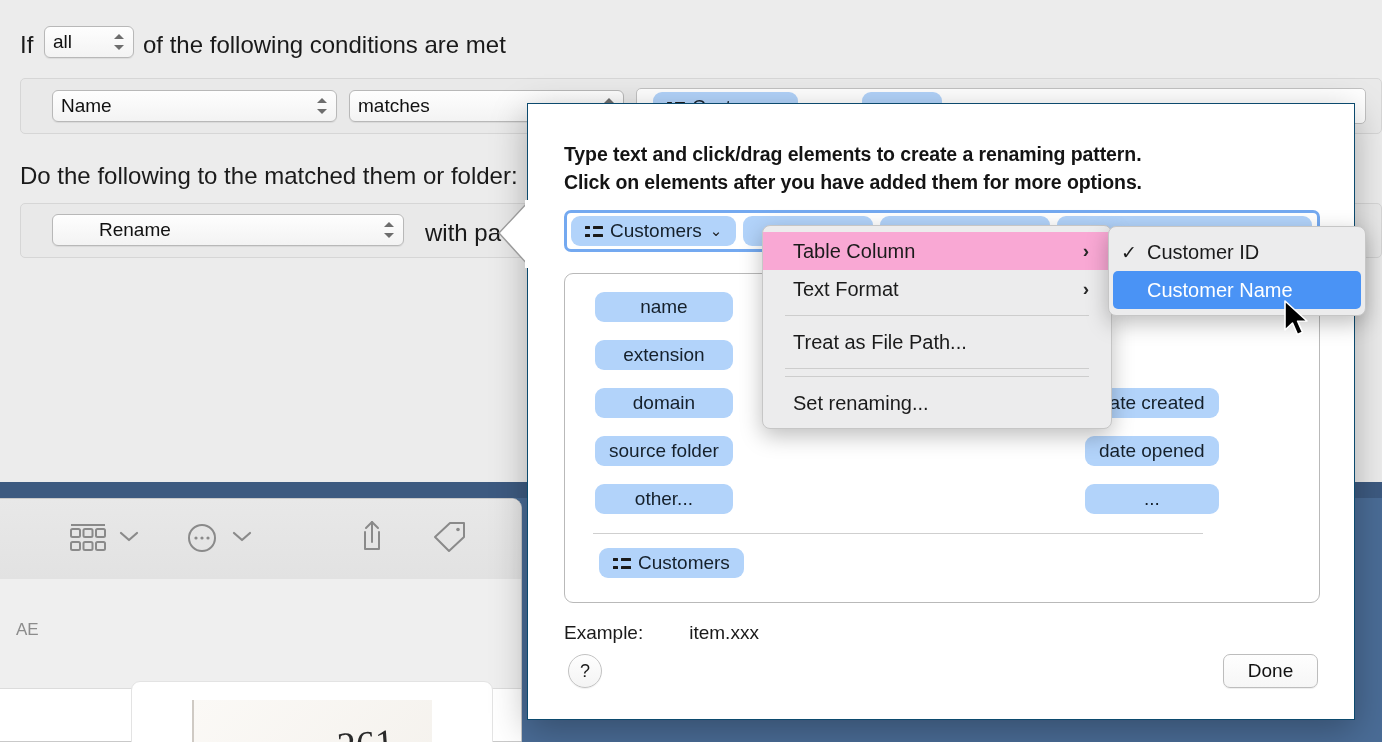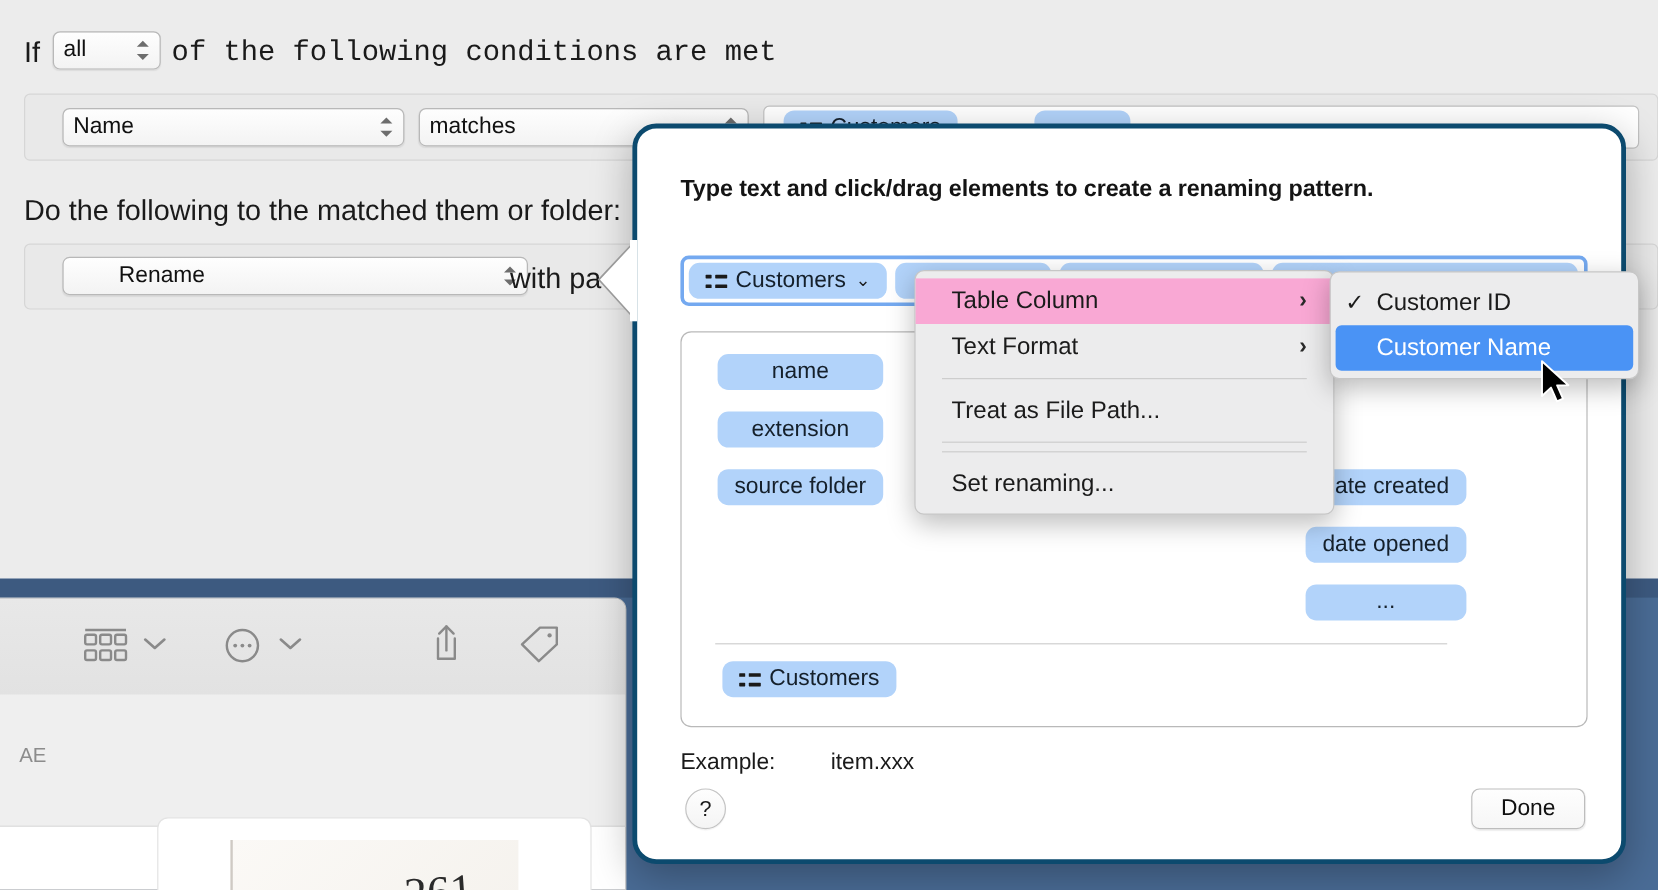--- a/index.html
+++ b/index.html
@@ -176,22 +176,22 @@
     font-family: "Liberation Serif", serif;
     transform: rotate(-4deg);
   }
 
   
   .popover {
     position: absolute;
     left: 527px; top: 103px;
     width: 828px; height: 617px;
     background: #ffffff;
-    border: 4px solid #0c4a6e;
-    border-radius: 20px;
+    border: 1px solid #0c4a6e;
+    border-radius: 0;
     box-shadow: 0 10px 34px rgba(0,0,0,0.28);
   }
   .pop-tail {
     position: absolute;
     left: 497px; top: 200px;
     width: 32px; height: 66px;
     overflow: visible;
     z-index: 5;
   }
 
@@ -383,21 +383,21 @@
 
   <div class="sheet">
 
     <div class="rowline" style="left:20px; top:31px;">If</div>
 
     <div class="popupbtn" style="left:44px; top:26px; width:90px; height:32px;">
       <span class="lbl">all</span>
       <span class="updown"></span>
     </div>
 
-    <div class="rowline" style="left:143px; top:31px;font-family:Liberation Mono, monospace;">of the following conditions are met</div>
+    <div class="rowline" style="left:143px; top:31px;">of the following conditions are met</div>
 
     <div class="groupbox" style="left:20px; top:78px; width:1362px; height:56px;"></div>
 
     <div class="popupbtn" style="left:52px; top:90px; width:285px; height:32px;">
       <span class="lbl">Name</span>
       <span class="updown"></span>
     </div>
 
     <div class="popupbtn" style="left:349px; top:90px; width:275px; height:32px;">
       <span class="lbl">matches</span>
@@ -414,21 +414,21 @@
           </span>
         <span>Customers</span>
       </div>
       <div class="blankpill" style="position:absolute; left:225px; top:3px; width:80px;"></div>
     </div>
 
     <div class="rowline" style="left:20px; top:162px;">Do the following to the matched them or folder:</div>
 
     <div class="groupbox" style="left:20px; top:203px; width:1362px; height:55px;"></div>
 
-    <div class="popupbtn" style="left:52px; top:214px; width:388px; height:32px;padding-left:46px;">
+    <div class="popupbtn" style="left:52px; top:214px; width:352px; height:32px;padding-left:46px;">
       <span class="lbl">Rename</span>
       <span class="updown"></span>
     </div>
 
     <div class="rowline" style="left:425px; top:219px;">with pa</div>
   </div>
 
   <div class="finder-wrap">
     <div class="desk"></div>
     <div class="desk-band"></div>
@@ -497,20 +497,21 @@
     <svg width="34" height="68" viewBox="0 0 34 68">
       <path d="M32 1 L2 33 L32 66 Z" fill="#ffffff" stroke="#9a9a9a" stroke-width="1.4"></path>
       <rect x="28" y="0" width="8" height="68" fill="#ffffff"></rect>
     </svg>
   </div>
 
   <div class="popover">
 
     <div class="pop-title">
       <div>Type text and click/drag elements to create a renaming pattern.</div>
+      <div>Click on elements after you have added them for more options.</div>
     </div>
 
     <div class="tokenfield">
       <span class="pill">
         <span class="tbl-icon">
             <i></i>
             <i></i>
             <i></i>
             <i></i>
           </span>
@@ -520,21 +521,23 @@
       <span class="blankpill" style="width:130px;"></span>
       <span class="blankpill" style="width:170px;"></span>
       <span class="blankpill" style="width:255px;"></span>
     </div>
 
     <div class="tokenlist">
 
       <div class="tl-col" style="left:30px;">
         <span class="pill">name</span>
         <span class="pill">extension</span>
+        <span class="pill">domain</span>
         <span class="pill">source folder</span>
+        <span class="pill">other...</span>
       </div>
 
       <div class="tl-col" style="left:520px; top:114px;">
         <span class="pill">date created</span>
         <span class="pill">date opened</span>
         <span class="pill">...</span>
       </div>
 
       <div class="tl-sep"></div>
 

